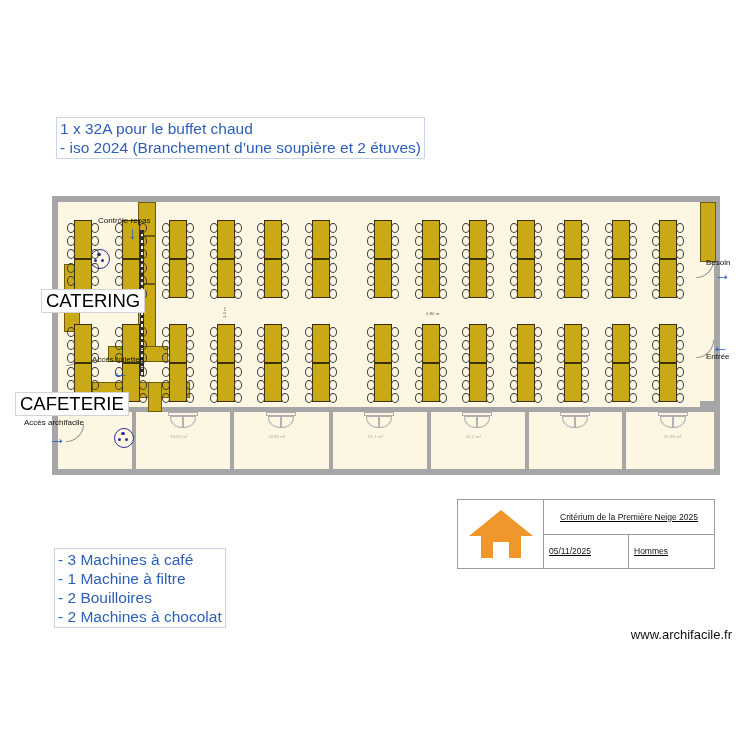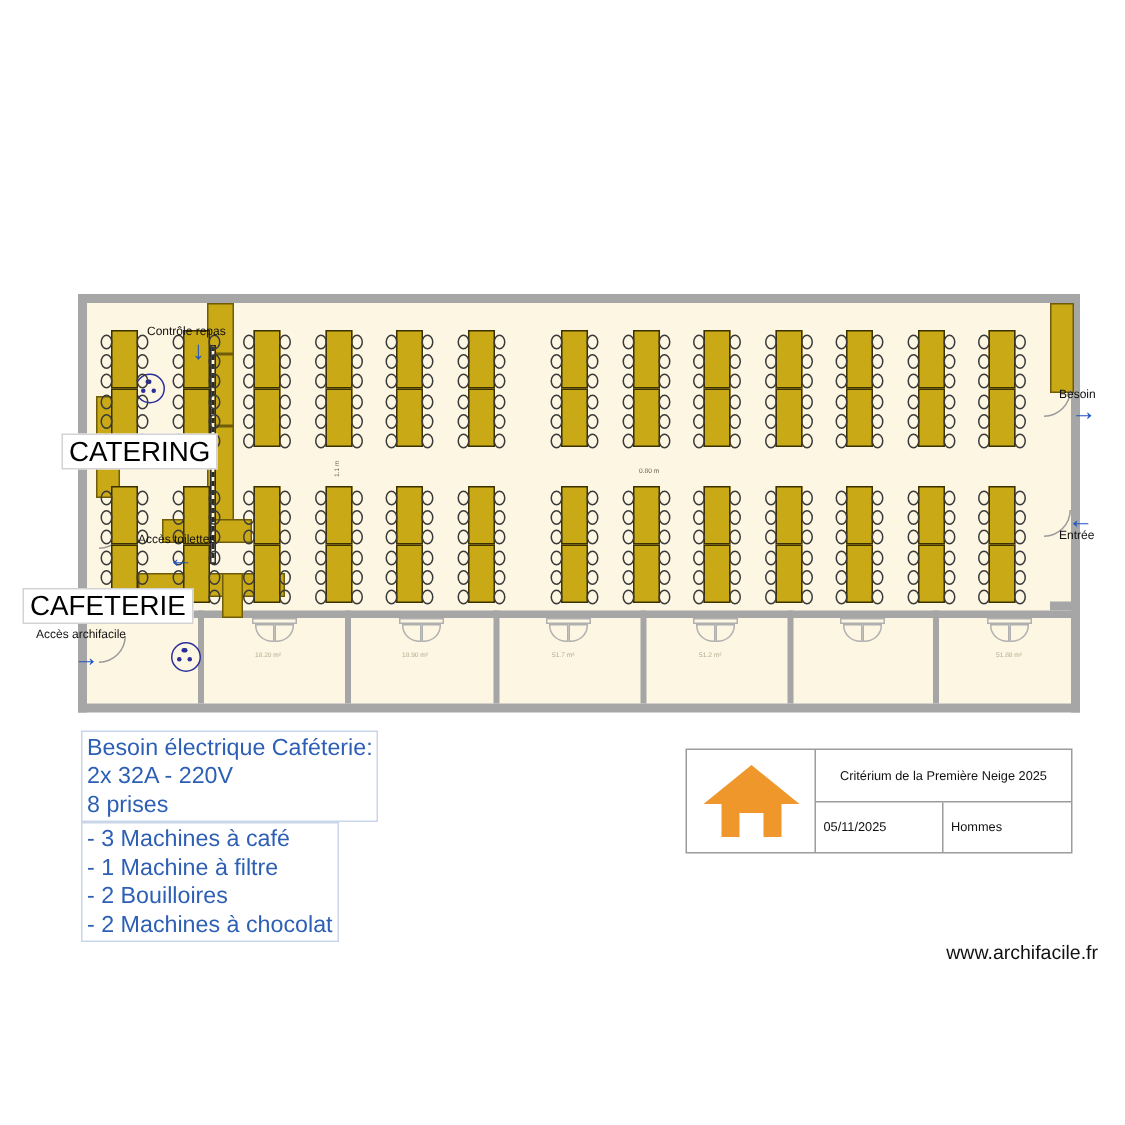--- a/index.html
+++ b/index.html
@@ -68,36 +68,38 @@
   .area{position:absolute;font-size:4.4px;color:#b6ab8e;white-space:nowrap;}
   .dim{position:absolute;font-size:4.4px;color:#6b6045;white-space:nowrap;}
   .dimv{position:absolute;font-size:4.4px;color:#6b6045;white-space:nowrap;
         transform:rotate(-90deg);transform-origin:left top;}
 
   
   .titleblock{position:absolute;left:457px;top:499px;width:258px;height:70px;border:1px solid #9c9c9c;
               background:#fff;box-sizing:border-box;display:flex;}
   .tb-logo{width:86px;border-right:1px solid #9c9c9c;position:relative;box-sizing:border-box;}
   .house{position:absolute;left:50%;top:50%;transform:translate(-50%,-50%);}
-  .tb-rows{flex:1;display:flex;flex-direction:column;}
+  .tb-rows{flex:1;display:flex;flex-direction:column;text-decoration:underline;}
   .tb-row{flex:1;border-bottom:1px solid #9c9c9c;display:flex;align-items:center;box-sizing:border-box;}
   .tb-row:last-child{border-bottom:none;align-items:flex-end;}
   .tb-cell{padding:0 5px;font-size:8.5px;color:#111;white-space:nowrap;}
   .tb-cell.center{width:100%;text-align:center;}
   .tb-cell.half{width:50%;box-sizing:border-box;}
   .tb-cell.half.first{border-right:1px solid #9c9c9c;height:100%;display:flex;align-items:center;}
   .tb-cell.half.second{height:100%;display:flex;align-items:center;}
 
   .watermark{position:absolute;right:18px;top:627px;font-size:13px;color:#111;}
 </style>
 </head>
 <body>
 
 <div class="stage">
 
+  <div class="note" id="note-buffet">1 x 32A pour le buffet chaud
+- iso 2024 (Branchement d’une soupière et 2 étuves)</div>
 
   <div class="plan">
 
     <div class="floor" style="left:6px;top:6px;width:656px;height:205px;"></div>
     <div class="floor" style="left:6px;top:211px;width:656px;height:62px;"></div>
 
     <div class="wall" style="left:0px;top:0px;width:668px;height:6px;"></div>
     <div class="wall" style="left:0px;top:0px;width:6px;height:279px;"></div>
     <div class="wall" style="left:662px;top:0px;width:6px;height:279px;"></div>
     <div class="wall" style="left:0px;top:273px;width:668px;height:6px;"></div>
@@ -717,23 +719,20 @@
     <div class="plabel" style="left:654px;top:62px;">Besoin</div>
     <div class="arrow" style="left:662px;top:70px;">→</div>
 
     <div class="plabel" style="left:654px;top:156px;">Entrée</div>
     <div class="arrow" style="left:660px;top:142px;">←</div>
 
     <div class="bigroom" style="left:-37px;top:196px;">CAFETERIE</div>
     <div class="bigroom" style="left:-11px;top:93px;">CATERING</div>
   </div>
 
-  <div class="note" id="note-cafeterie-elec">Besoin électrique Caféterie:
-2x 32A - 220V
-8 prises</div>
   <div class="note" id="note-cafeterie-machines">- 3 Machines à café
 - 1 Machine à filtre
 - 2 Bouilloires
 - 2 Machines à chocolat</div>
 
   <div class="titleblock">
     <div class="tb-logo">
       <svg class="house" width="68" height="52" viewBox="0 0 68 52">
         <polygon points="34,2 66,28 54,28 54,50 42,50 42,34 26,34 26,50 14,50 14,28 2,28" fill="#f0972c"></polygon>
       </svg>

